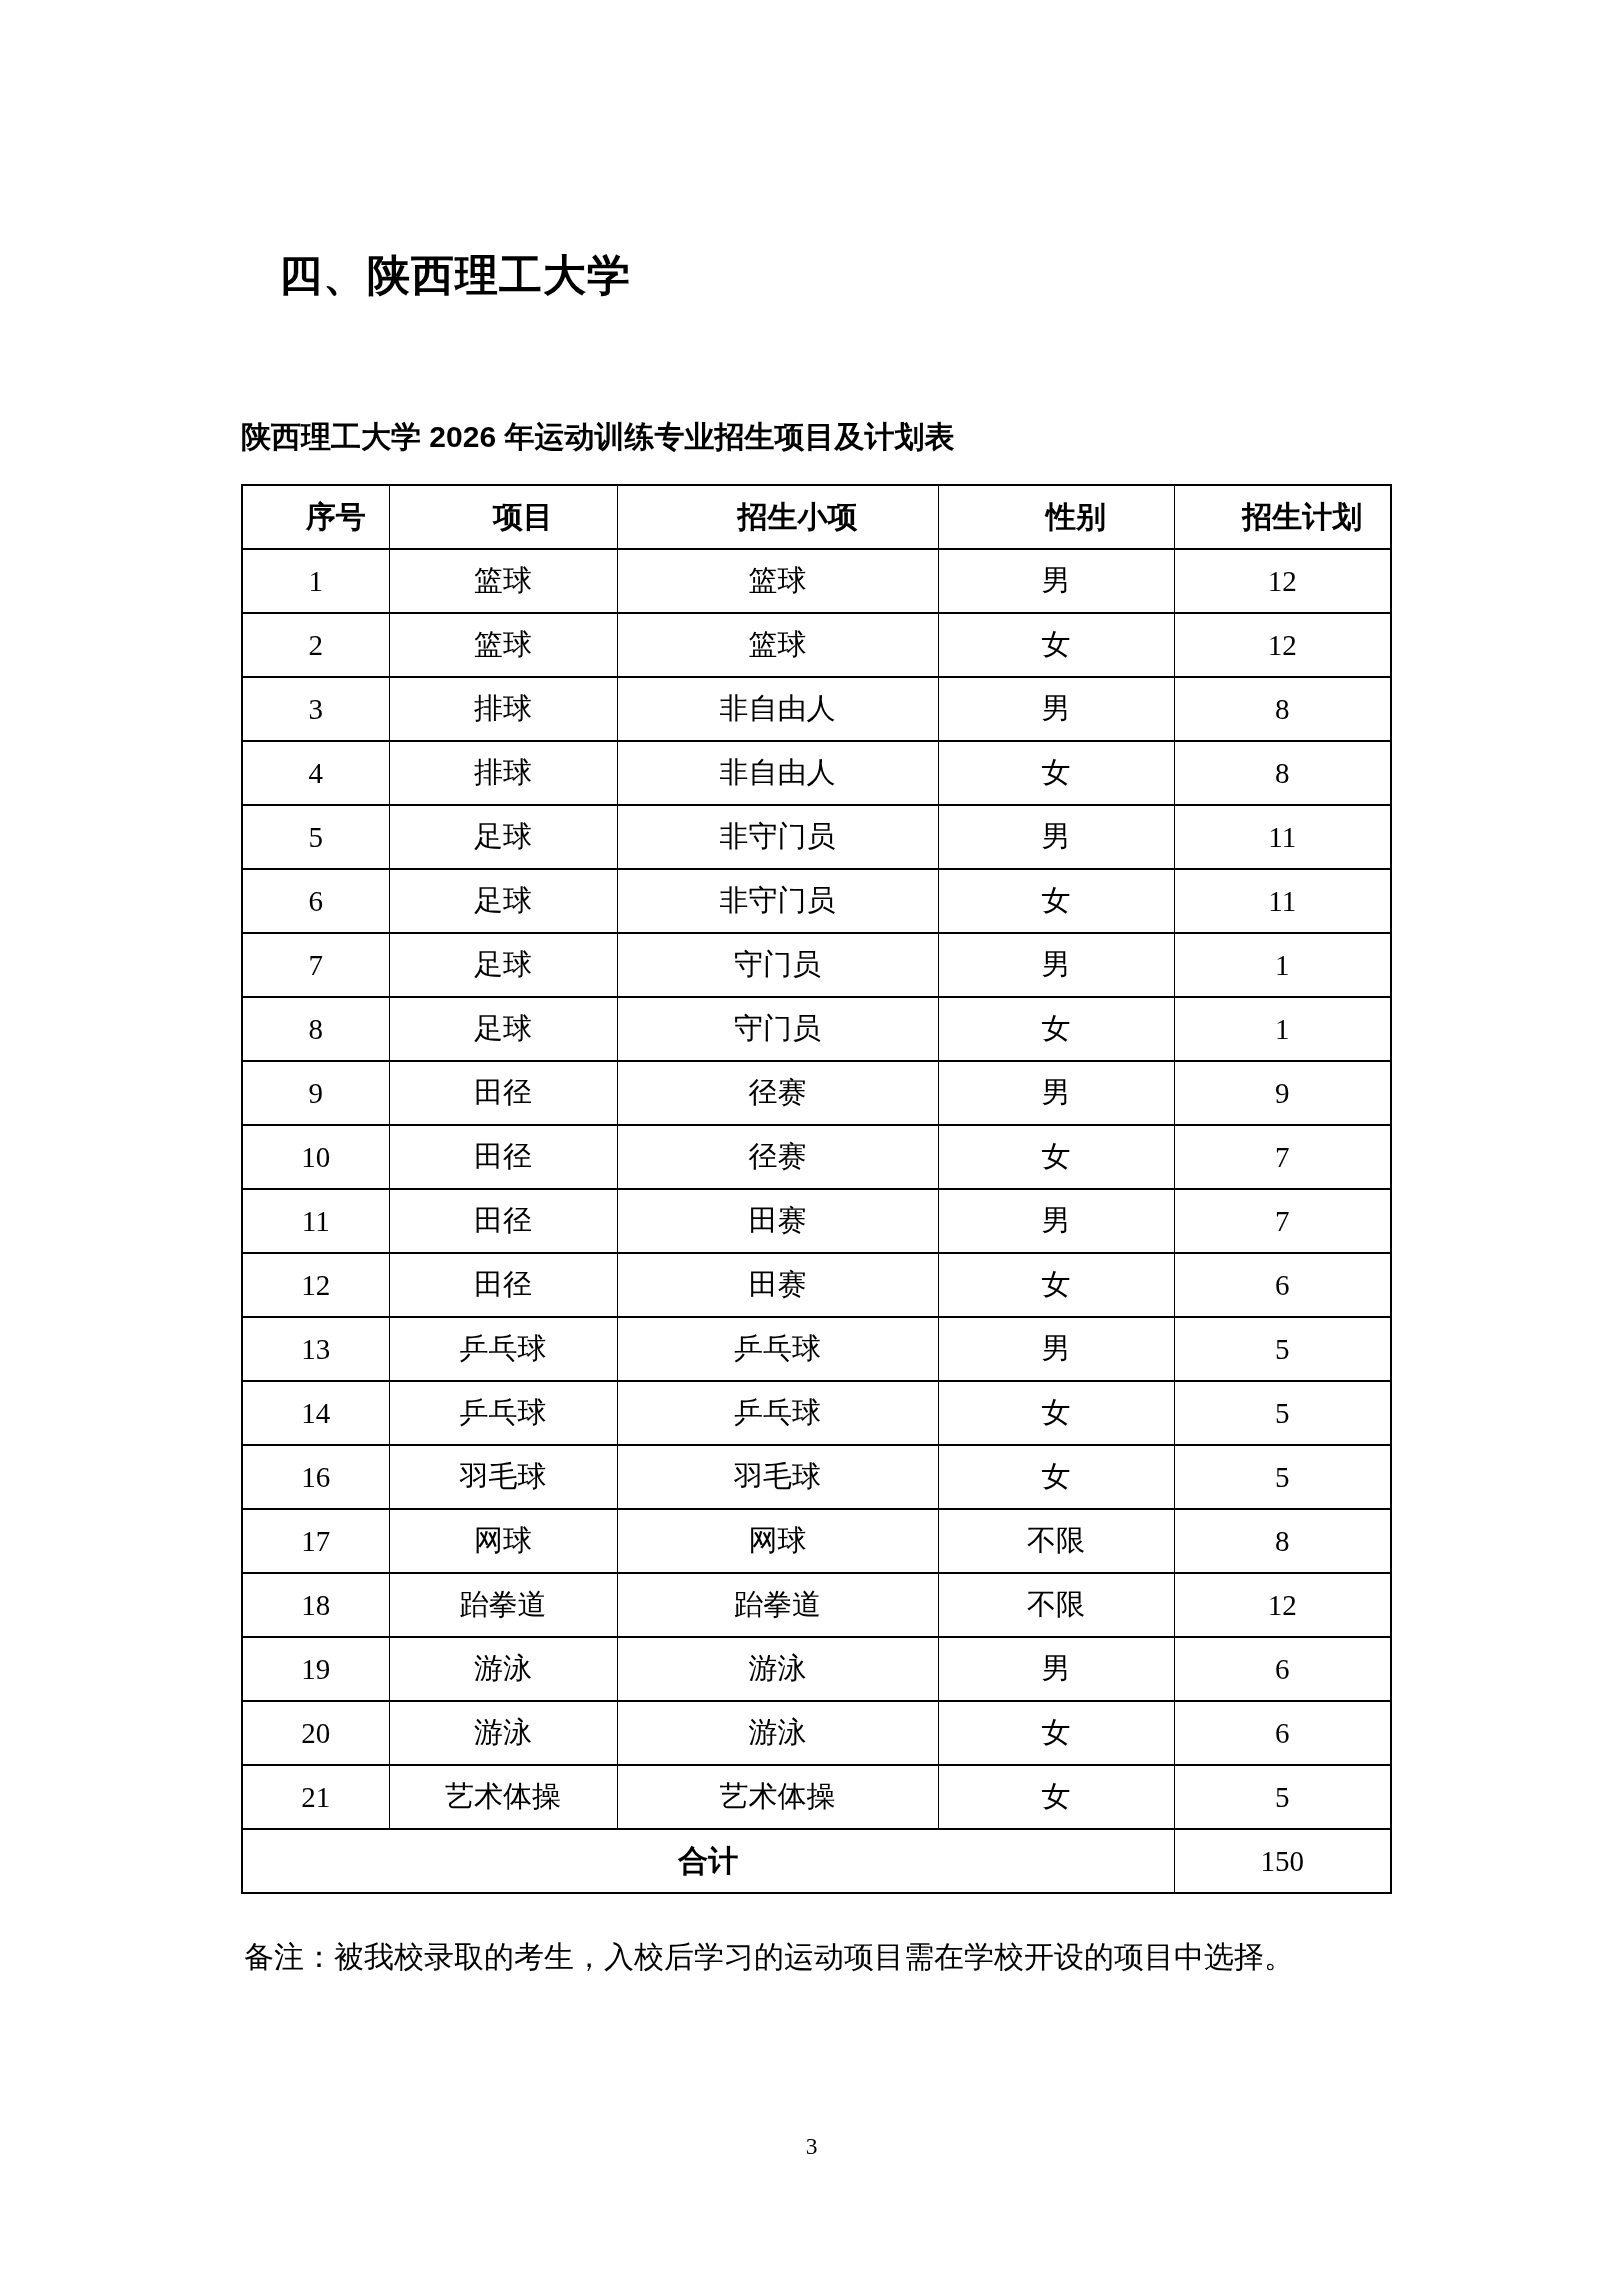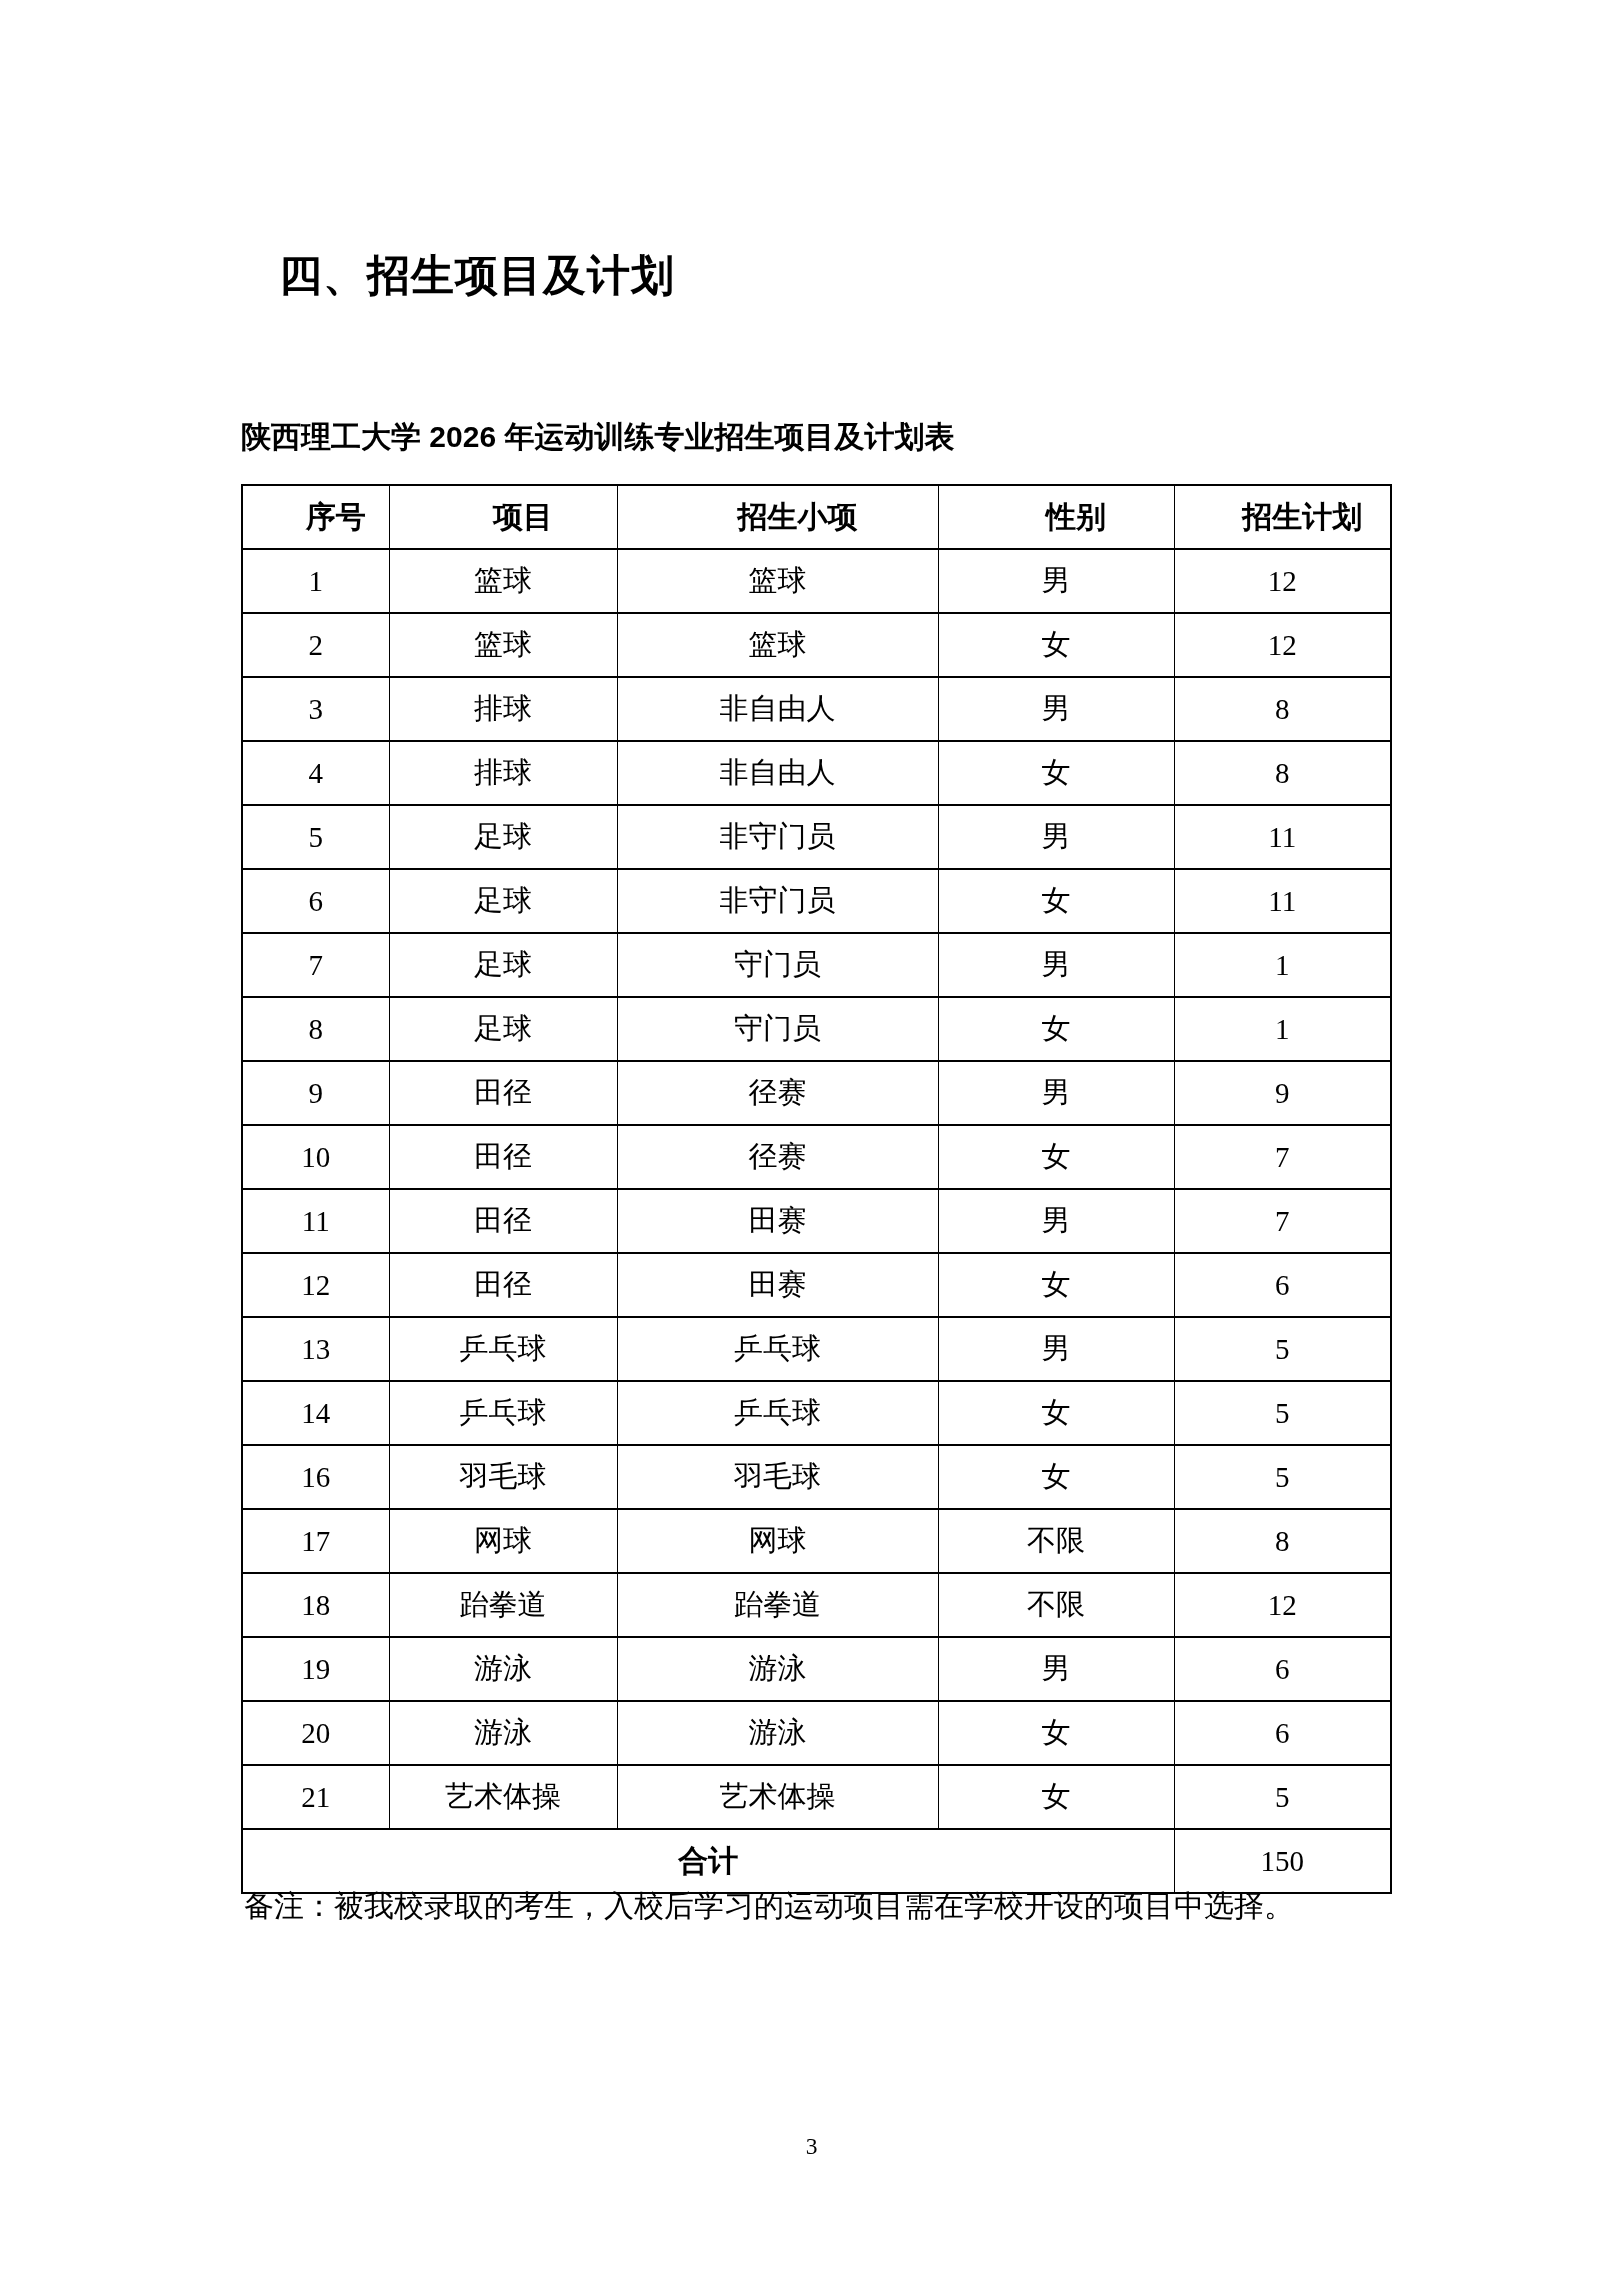--- a/index.html
+++ b/index.html
@@ -80,41 +80,41 @@
   }
   table.plan-table td.total-label {
     font-family: "Liberation Sans", sans-serif;
     font-weight: bold;
     font-size: 30px;
     text-align: center;
   }
   .note {
     position: absolute;
     left: 244px;
-    top: 1886px;
+    top: 1937px;
     width: 1227px;
     font-size: 30px;
     line-height: 1.3;
     white-space: nowrap;
   }
   .page-number {
     position: absolute;
     left: 0;
     top: 2133px;
     width: 100%;
     text-align: center;
     font-size: 23.5px;
   }
 </style>
 </head>
 <body>
 
 <div class="page">
 
-  <div class="heading">四、招生项目及计划</div>
+  <div class="heading">四、陕西理工大学</div>
 
 
   <div class="table-title">陕西理工大学 2026 年运动训练专业招生项目及计划表</div>
 
   <table class="plan-table">
     <colgroup>
         <col style="width: 147px;">
         <col style="width: 228px;">
         <col style="width: 321px;">
         <col style="width: 236px;">

